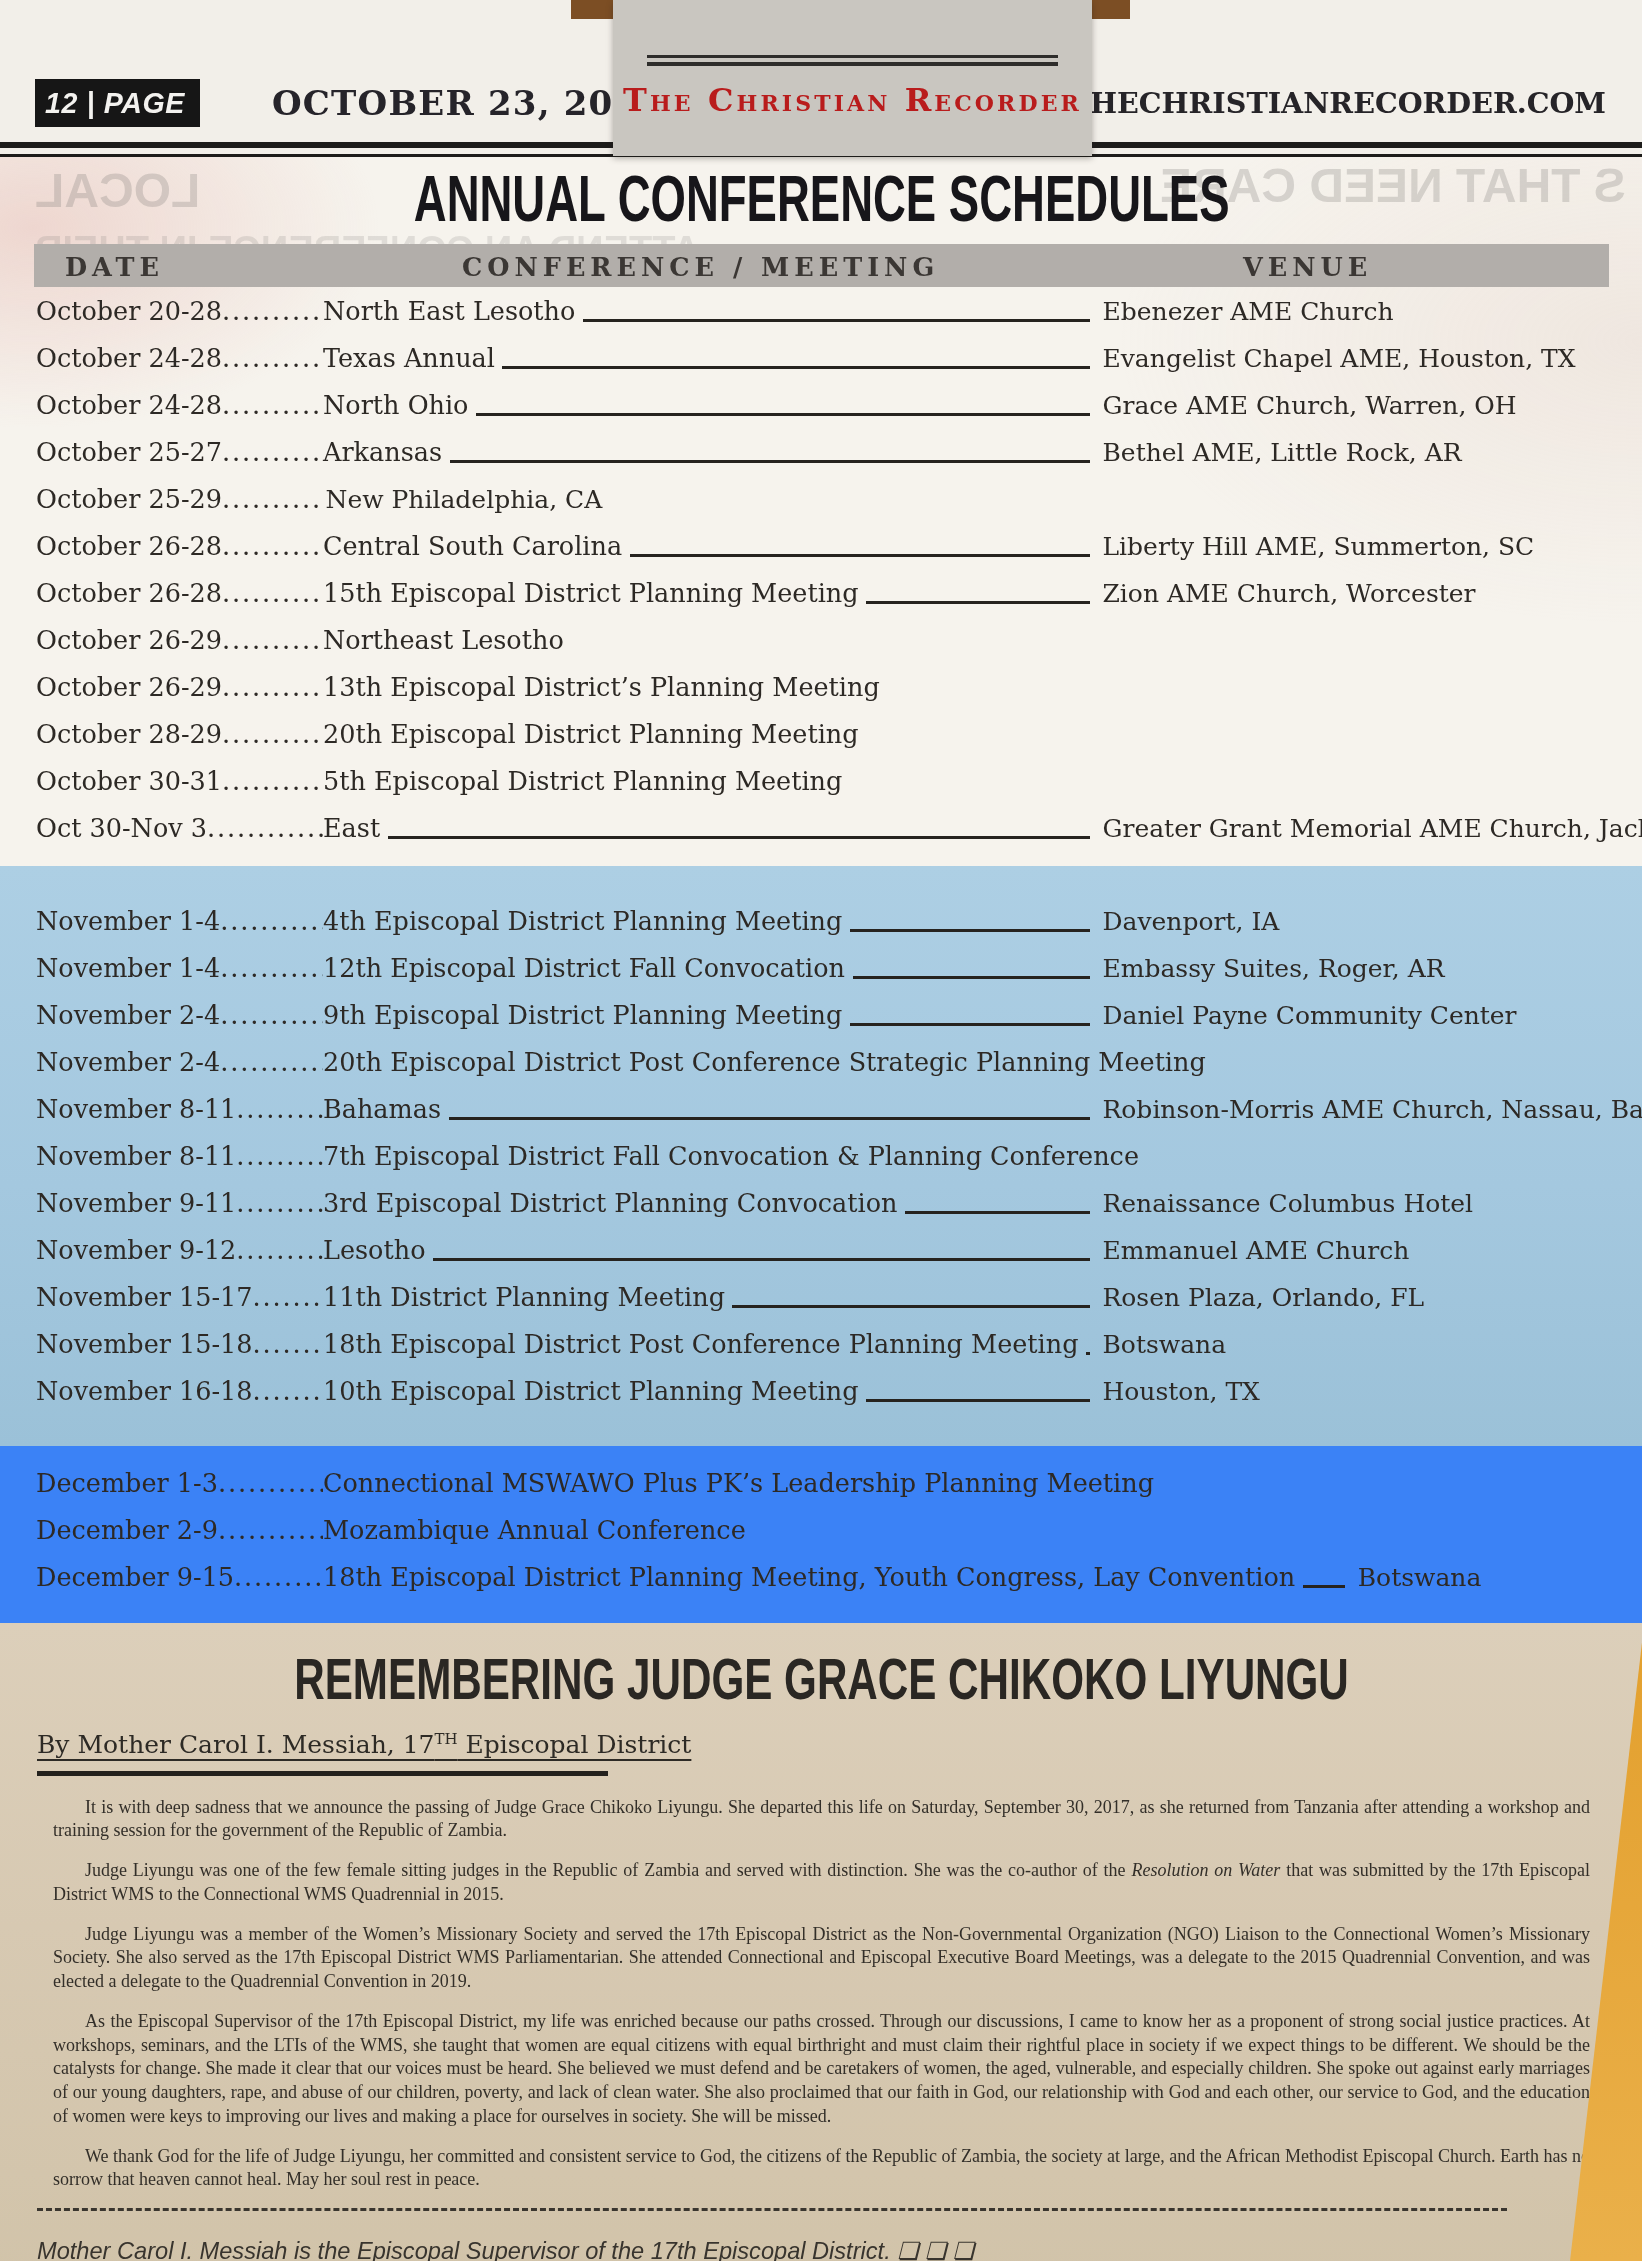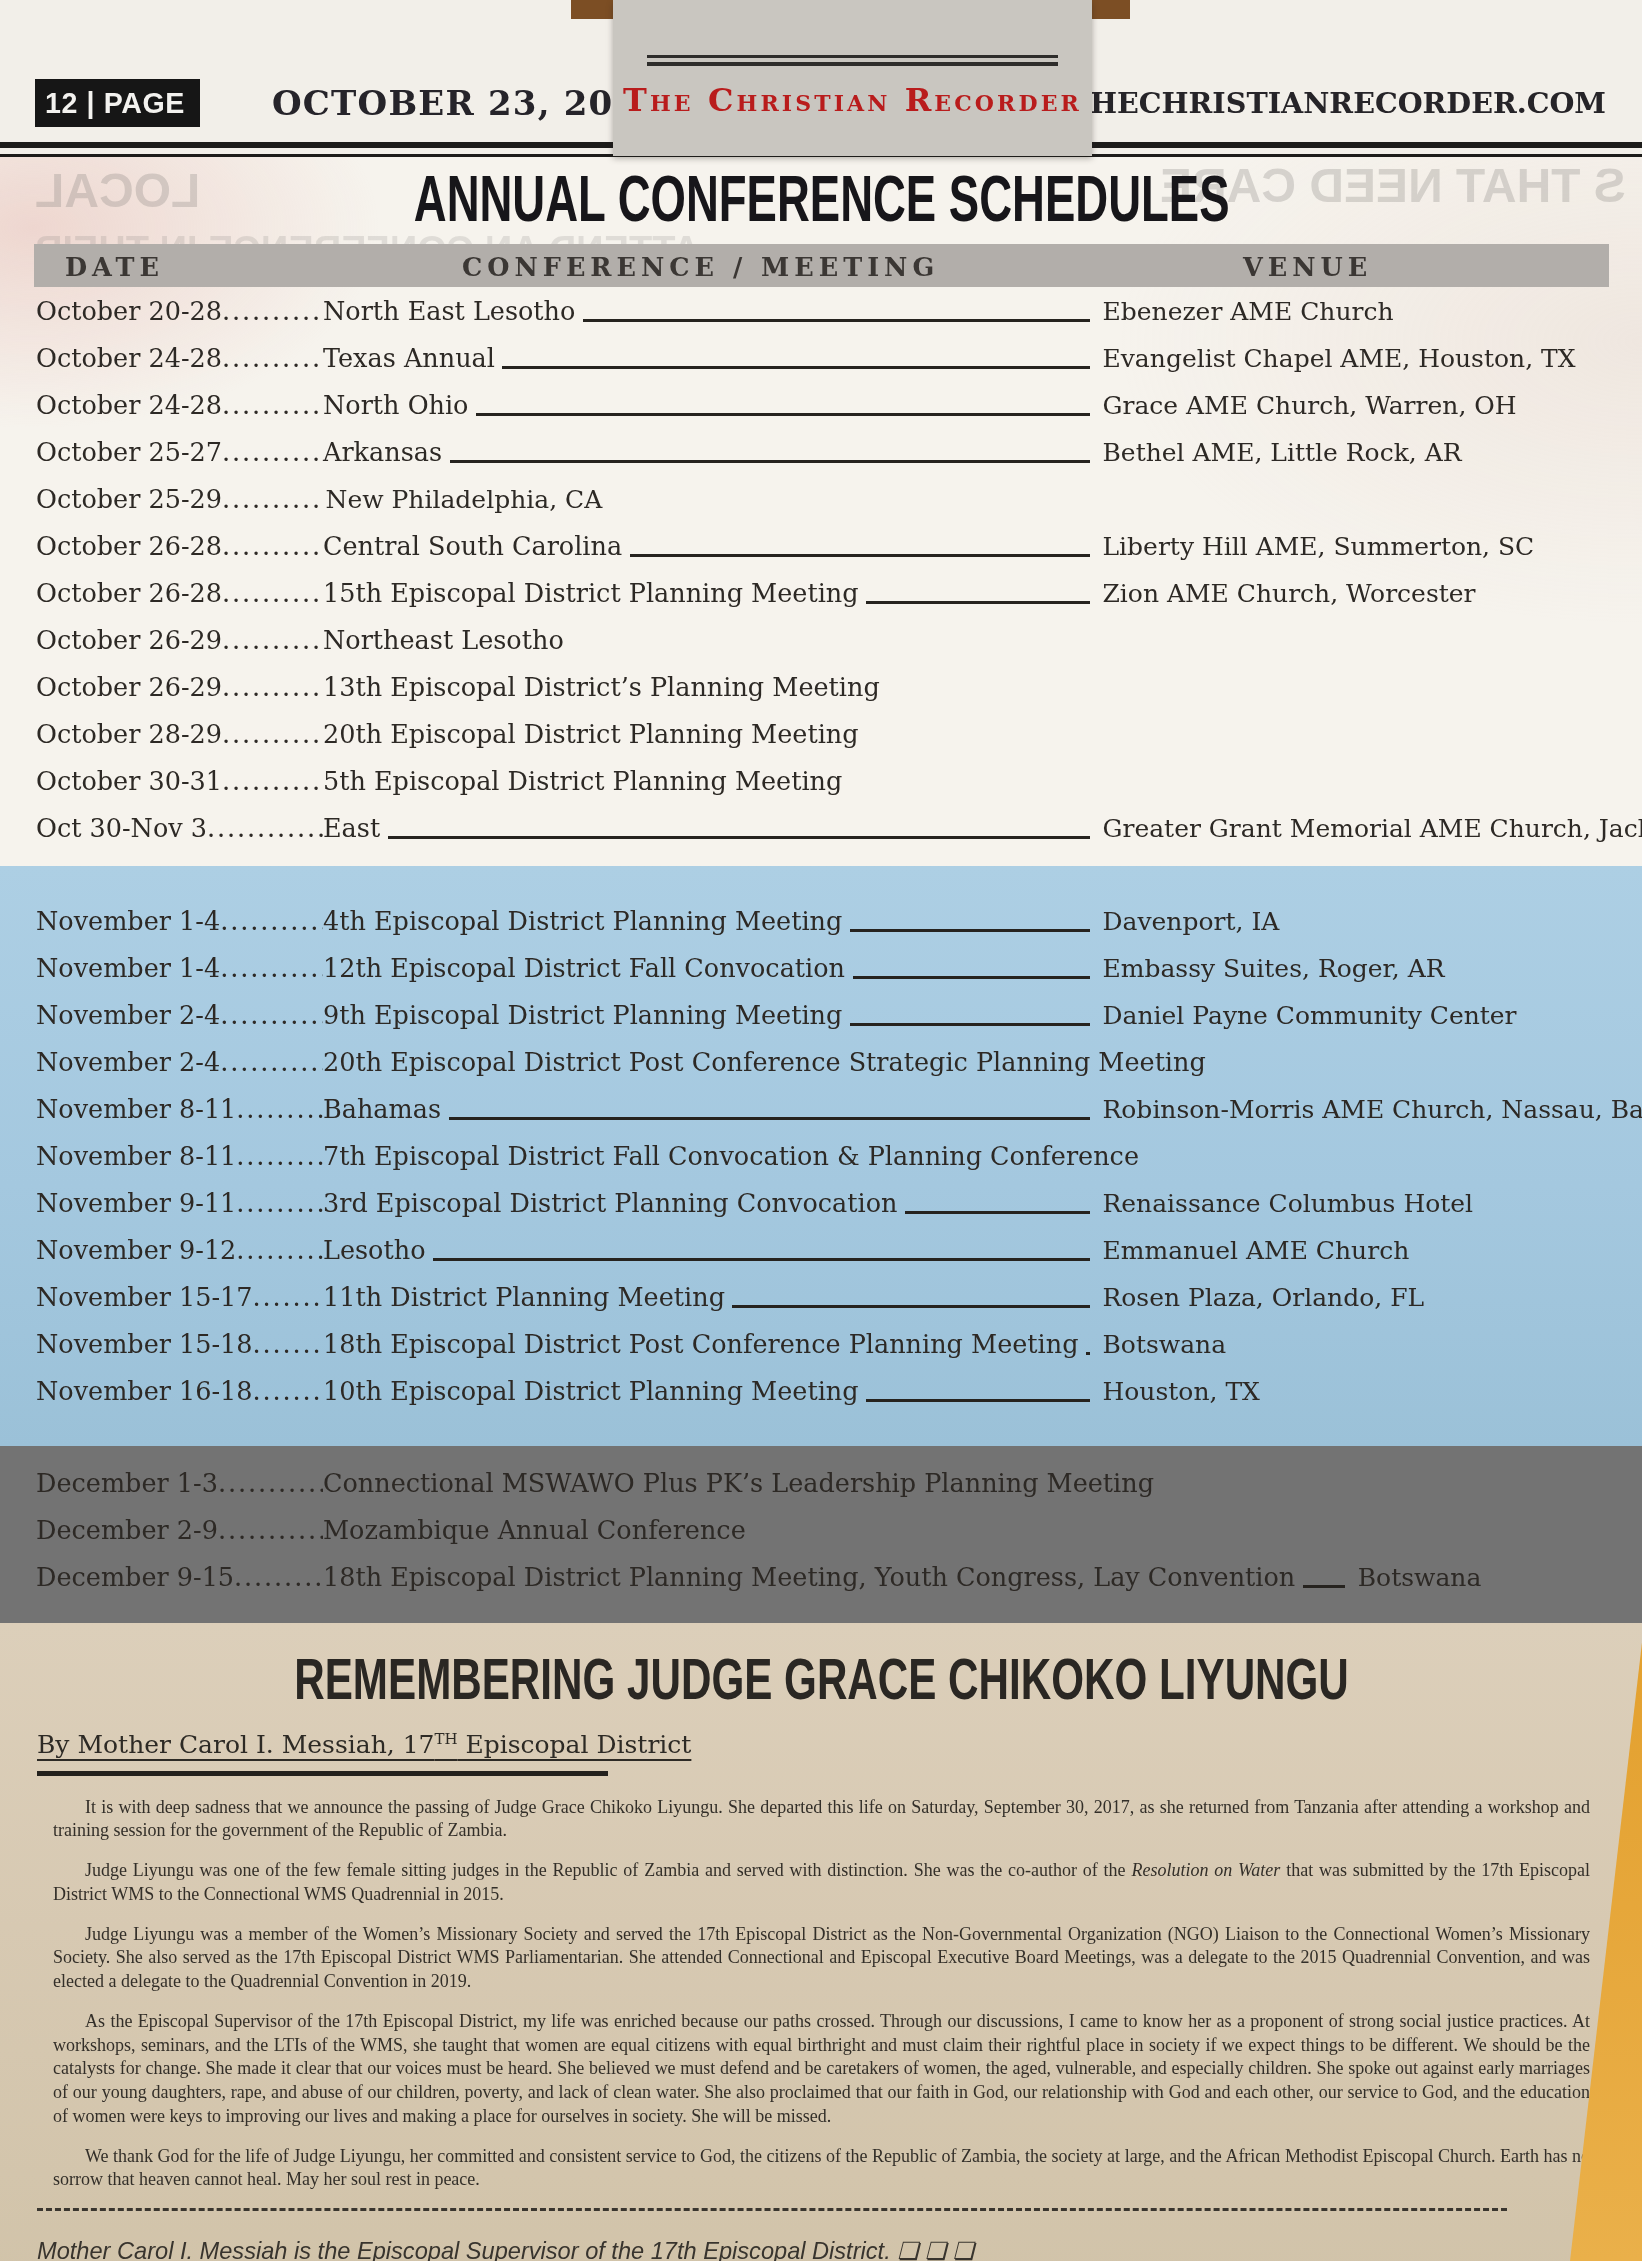--- a/index.html
+++ b/index.html
@@ -14,21 +14,21 @@
        box-shadow:0 2.5px 6.2px rgba(40,35,30,.35);z-index:6;}
   .tab-rules{margin:55px 34px 0;}
   .tab-rule-thin{height:2.5px;background:#2e2d2b;}
   .tab-rule-thick{height:4.3px;background:#2e2d2b;margin-top:4.3px;}
   .tab-title{margin-top:15px;text-align:center;font-weight:bold;font-variant:small-caps;
              letter-spacing:3.1px;font-size:32px;color:#b91c1c;white-space:nowrap;}
 
   
   .header-band{display:flex;align-items:center;padding:79px 37px 0 35px;}
   .badge{background:#161616;color:#f3f2ef;font-family:"Liberation Sans",sans-serif;
-         font-weight:bold;font-size:28.6px;padding:7.5px 15px 7.5px 10px;letter-spacing:0.6px;white-space:nowrap;}
+         font-weight:bold;font-size:28.6px;padding:7.5px 15px 7.5px 10px;letter-spacing:0.6px;white-space:nowrap;font-style:italic;}
   .h-date{margin-left:72px;font-weight:bold;font-size:34px;letter-spacing:1.2px;color:#26242a;white-space:nowrap;}
   .h-site{margin-left:auto;font-weight:bold;font-size:28.6px;color:#262428;white-space:nowrap;}
   .header-rule{margin-top:15px;}
   .hr-thick{height:6.2px;background:#1d1c1a;}
   .hr-thin{height:2.5px;background:#1d1c1a;margin-top:6.2px;}
 
   
   .white-top{position:relative;
      background:
        radial-gradient(559px 323px at 2% 10%, rgba(228,180,172,.45), rgba(228,180,172,0) 62%),
@@ -46,21 +46,21 @@
   .colbar{position:relative;margin:8.7px 34px 0;height:43px;background:#b2aeaa;z-index:1;}
   .colbar span{position:absolute;top:8px;font-size:25.5px;letter-spacing:5px;color:#3b3734;white-space:nowrap;font-weight:bold;}
   .col-date{left:31px;}
   .col-conf{left:428px;}
   .col-venue{left:1209px;}
 
   
   .section{padding:8.7px 25px 6.2px 36px;position:relative;z-index:1;}
   .sec-november{background:linear-gradient(180deg,#adcfe4 0%,#a4c8df 55%,#9bc1d8 100%);
                 padding-top:40px;padding-bottom:22.4px;}
-  .sec-december{background:#737373;padding-top:22.4px;padding-bottom:13.7px;}
+  .sec-december{background:#3b82f6;padding-top:22.4px;padding-bottom:13.7px;}
   .row{display:flex;align-items:baseline;height:47px;font-size:25.5px;white-space:nowrap;color:#2d2925;}
   .r-date{flex:0 0 287px;display:flex;align-items:baseline;overflow:hidden;}
   .dots{flex:1;overflow:hidden;}
   .dots::after{content:"....................................";letter-spacing:1.9px;}
   .r-conf{flex:0 0 777px;display:flex;align-items:baseline;min-width:0;}
   .r-leader{flex:1;align-self:stretch;position:relative;}
   .r-leader::after{content:"";position:absolute;left:7.5px;right:10px;bottom:4.3px;height:2.5px;background:#26231f;}
   .r-venue{flex:0 0 auto;font-size:25px;padding-left:2.5px;}
   .row.no-venue .r-conf{flex:0 1 auto;}
   .row.inline-venue .r-conf{flex:0 0 auto;}

